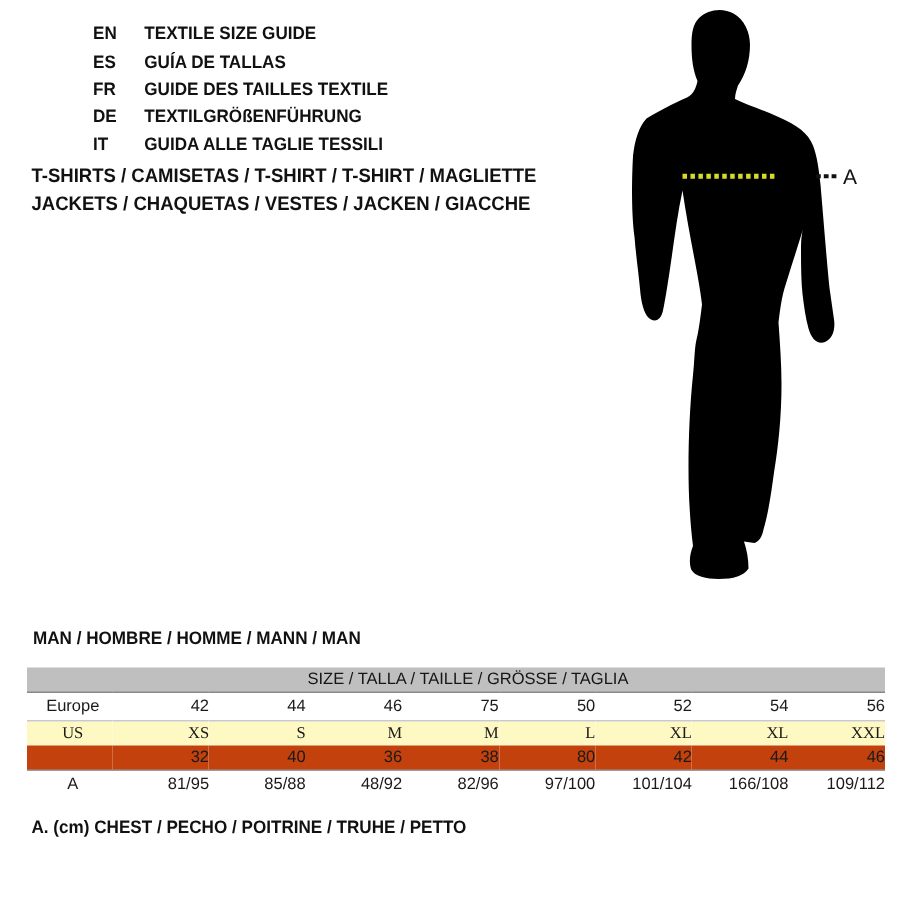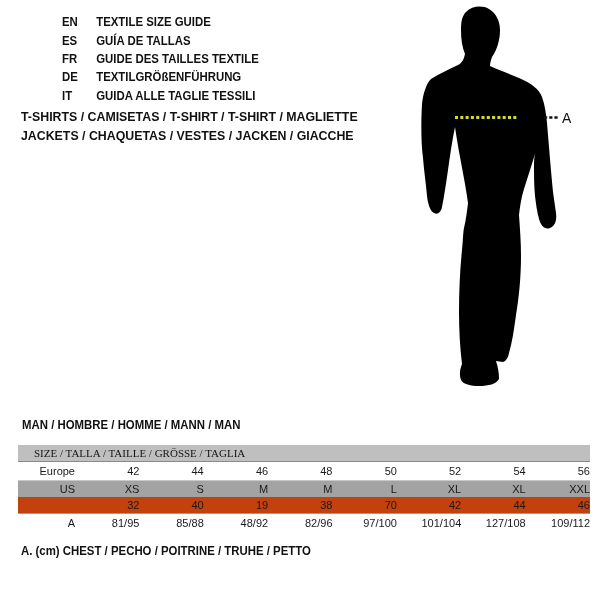--- a/index.html
+++ b/index.html
@@ -19,28 +19,28 @@
   .figure{position:absolute;left:405px;top:0;}
   .figure text{font-family:"Liberation Sans", sans-serif;}
   
   .man-line{position:absolute;top:418px;left:22px;font-weight:700;font-size:12px;}
   
   .size-table{
     position:absolute;left:18px;top:445px;width:572px;
     border-collapse:collapse;font-size:11px;color:#1a1a1a;table-layout:fixed;
   }
   .size-table td{text-align:right;padding:0;}
-  .size-table td.lbl{text-align:right;padding-left:4px;}
+  .size-table td.lbl{text-align:center;padding-left:4px;}
   .size-table col.c-lbl{width:57px;}
   .t-head td{
-    background:#bfbfbf;text-align:left;padding-left:16px;height:16px;
-    border-bottom:1px solid #8a8a8a;font-size:11px;color:#151515;font-family:Liberation Serif, serif;
+    background:#bfbfbf;text-align:center;padding-left:16px;height:16px;
+    border-bottom:1px solid #8a8a8a;font-size:11px;color:#151515;
   }
   .r-europe td{height:18px;border-bottom:1px solid #c9c9c9;background:#ffffff;}
-  .r-us td{height:16px;background:#a3a3a3;}
+  .r-us td{height:16px;background:#fef9c3;font-family:Liberation Serif, serif;}
   .r-num td{height:16px;background:#c2410c;}
   .r-a td{height:18px;border-top:1px solid #9b9b9b;background:#ffffff;}
   
   .footnote{position:absolute;top:544px;left:21px;font-weight:700;font-size:12px;}
 </style>
 </head>
 <body>
 
 <div class="sheet">
 
@@ -138,57 +138,57 @@
     </colgroup>
     <tbody>
         <tr class="t-head">
       <td colspan="9">SIZE / TALLA / TAILLE / GRÖSSE / TAGLIA</td>
     </tr>
     <tr class="r-europe">
       <td class="lbl">Europe</td>
       <td>42</td>
       <td>44</td>
       <td>46</td>
-      <td>48</td>
+      <td>75</td>
       <td>50</td>
       <td>52</td>
       <td>54</td>
       <td>56</td>
     </tr>
     <tr class="r-us">
       <td class="lbl">US</td>
       <td>XS</td>
       <td>S</td>
       <td>M</td>
       <td>M</td>
       <td>L</td>
       <td>XL</td>
       <td>XL</td>
       <td>XXL</td>
     </tr>
     <tr class="r-num">
       <td class="lbl"></td>
       <td>32</td>
       <td>40</td>
-      <td>19</td>
+      <td>36</td>
       <td>38</td>
-      <td>70</td>
+      <td>80</td>
       <td>42</td>
       <td>44</td>
       <td>46</td>
     </tr>
     <tr class="r-a">
       <td class="lbl">A</td>
       <td>81/95</td>
       <td>85/88</td>
       <td>48/92</td>
       <td>82/96</td>
       <td>97/100</td>
       <td>101/104</td>
-      <td>127/108</td>
+      <td>166/108</td>
       <td>109/112</td>
     </tr>
   </tbody>
     </table>
 
   <div class="footnote condensed">A. (cm) CHEST / PECHO / POITRINE / TRUHE / PETTO</div>
 
 </div>
 
 </body></html>

